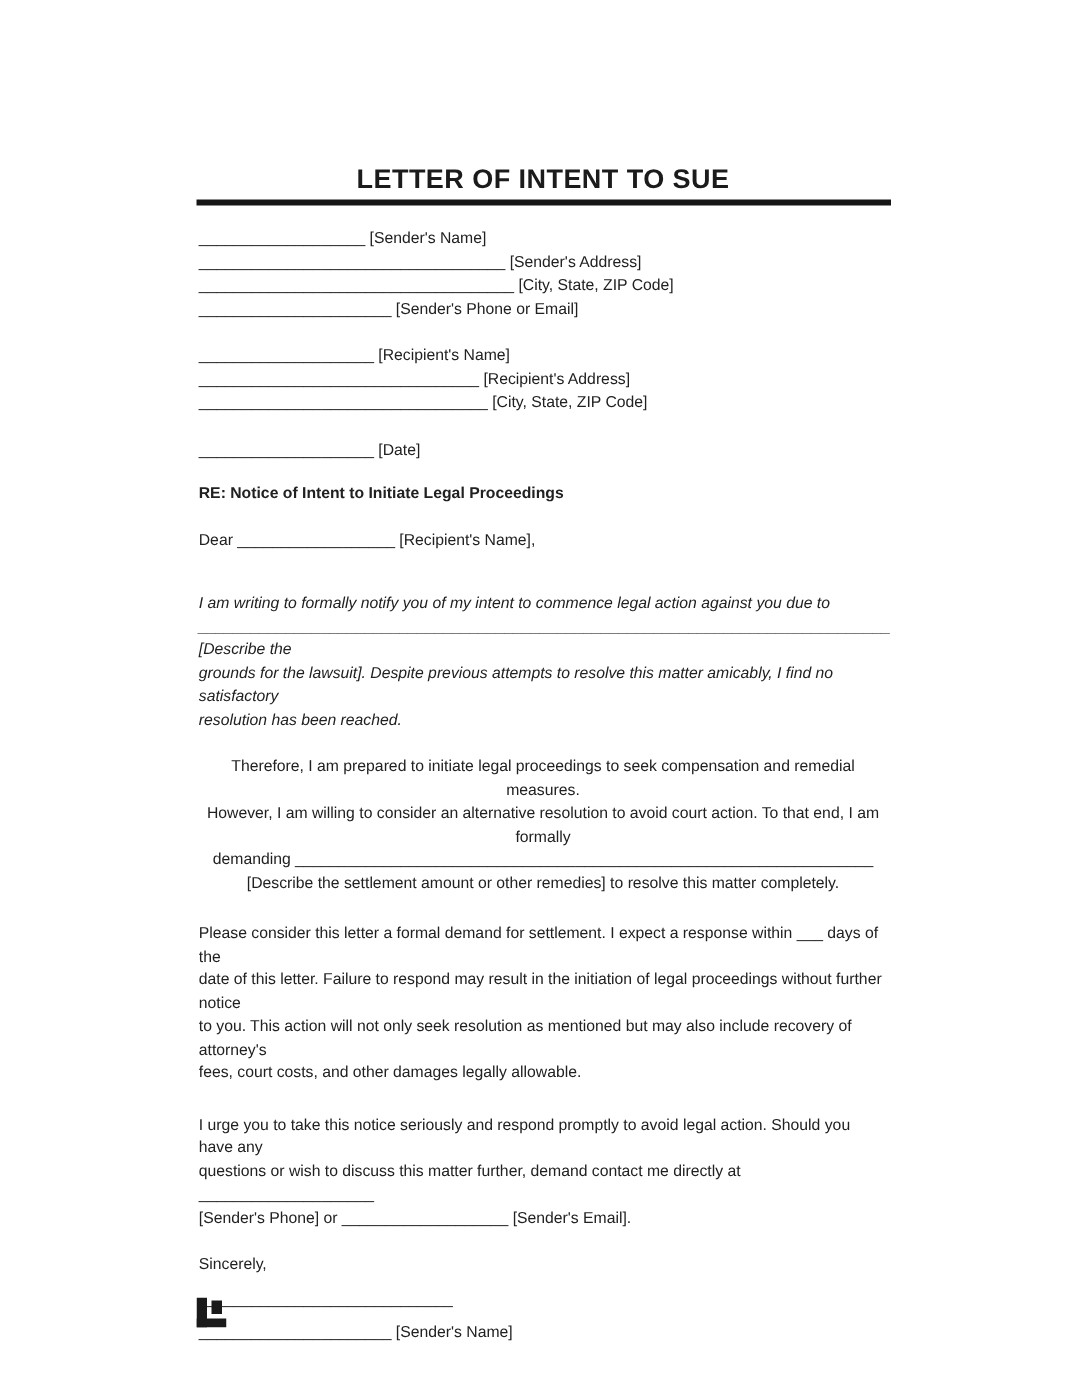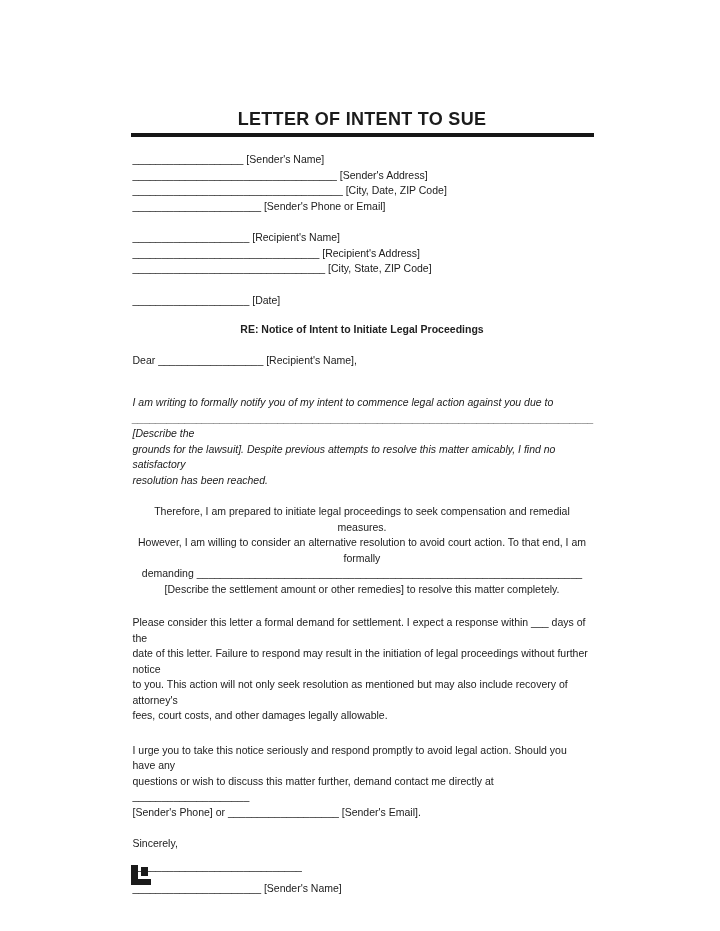--- a/index.html
+++ b/index.html
@@ -30,21 +30,21 @@
     height: 4px;
     background: #161616;
     margin-top: 2px;
     margin-left: -2px;
     margin-right: -2px;
   }
   .block, .para { white-space: pre-line; }
   .sender-block    { margin-top: 15px; }
   .date-line       { margin-top: 16px; }
   .recipient-block { margin-top: 16px; }
-  .subject-line    { margin-top: 14px; font-weight: bold; text-align: center; }
+  .subject-line    { margin-top: 14px; font-weight: bold; }
   .salutation      { margin-top: 15px; }
   .para-1          { margin-top: 27px; font-style: italic; }
   .para-2          { margin-top: 16px; text-align: center; }
   .para-3          { margin-top: 18px; }
   .para-4          { margin-top: 19px; }
   .closing         { margin-top: 16px; }
   .sig-line        { margin-top: 7px; }
   .sig-name-line   { margin-top: 7px; }
   .brand-logo {
     position: absolute;
@@ -58,21 +58,21 @@
 <body>
 
 <div class="page">
 
   <h1 class="doc-title">LETTER OF INTENT TO SUE</h1>
 
   <div class="title-rule"></div>
 
   <div class="block sender-block">___________________ [Sender's Name]
 ___________________________________ [Sender's Address]
-____________________________________ [City, Date, ZIP Code]
+____________________________________ [City, State, ZIP Code]
 ______________________ [Sender's Phone or Email]</div>
 
   <div class="block recipient-block">____________________ [Recipient's Name]
 ________________________________ [Recipient's Address]
 _________________________________ [City, State, ZIP Code]</div>
 
   <div class="block date-line">____________________ [Date]</div>
 
   <div class="block subject-line">RE: Notice of Intent to Initiate Legal Proceedings</div>
 

